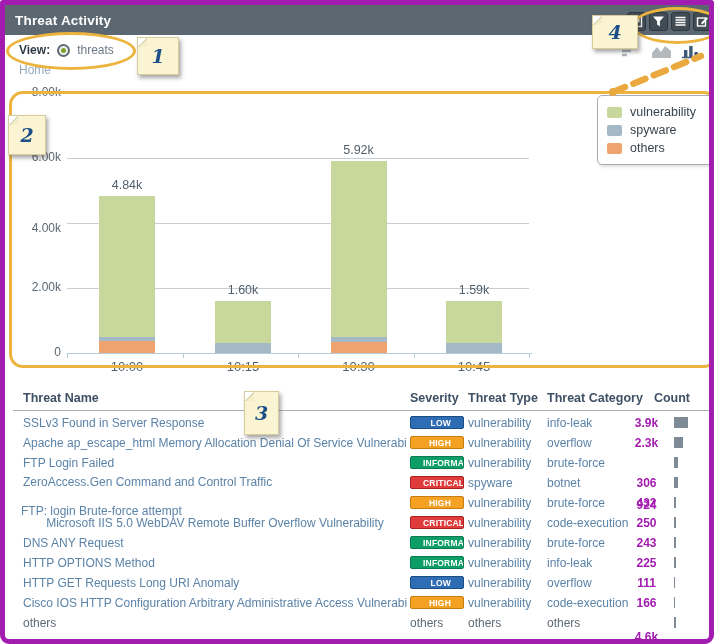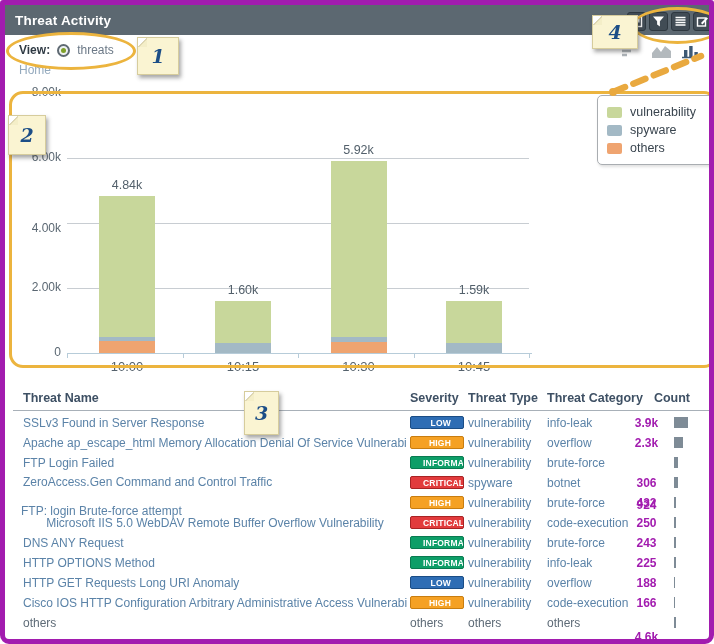--- a/index.html
+++ b/index.html
@@ -282,21 +282,21 @@
       <div class="cell count-num" style="left: 618px; top: 165px; width: 47px;">225</div>
       <div class="cell" style="left: 669px; top: 165px; width: 20px;">
         <div class="count-bar" style="left: 0px; width: 2px;"></div>
       </div>
       <div class="cell link" style="left: 18px; top: 185px; width: 384px;">HTTP GET Requests Long URI Anomaly</div>
       <div class="cell" style="left: 405px; top: 185px; width: 56px;">
         <div class="sev-badge" style="background: rgb(46, 109, 180); border: 1px solid rgb(27, 77, 133);">LOW</div>
       </div>
       <div class="cell link" style="left: 463px; top: 185px; width: 76px;">vulnerability</div>
       <div class="cell link" style="left: 542px; top: 185px; width: 100px;">overflow</div>
-      <div class="cell count-num" style="left: 618px; top: 185px; width: 47px;">188</div>
+      <div class="cell count-num" style="left: 618px; top: 185px; width: 47px;">111</div>
       <div class="cell" style="left: 669px; top: 185px; width: 20px;">
         <div class="count-bar" style="left: 0px; width: 1px;"></div>
       </div>
       <div class="cell link" style="left: 18px; top: 205px; width: 384px;">Cisco IOS HTTP Configuration Arbitrary Administrative Access Vulnerability</div>
       <div class="cell" style="left: 405px; top: 205px; width: 56px;">
         <div class="sev-badge" style="background: rgb(245, 161, 36); border: 1px solid rgb(200, 125, 16);">HIGH</div>
       </div>
       <div class="cell link" style="left: 463px; top: 205px; width: 76px;">vulnerability</div>
       <div class="cell link" style="left: 542px; top: 205px; width: 100px;">code-execution</div>
       <div class="cell count-num" style="left: 618px; top: 205px; width: 47px;">166</div>

